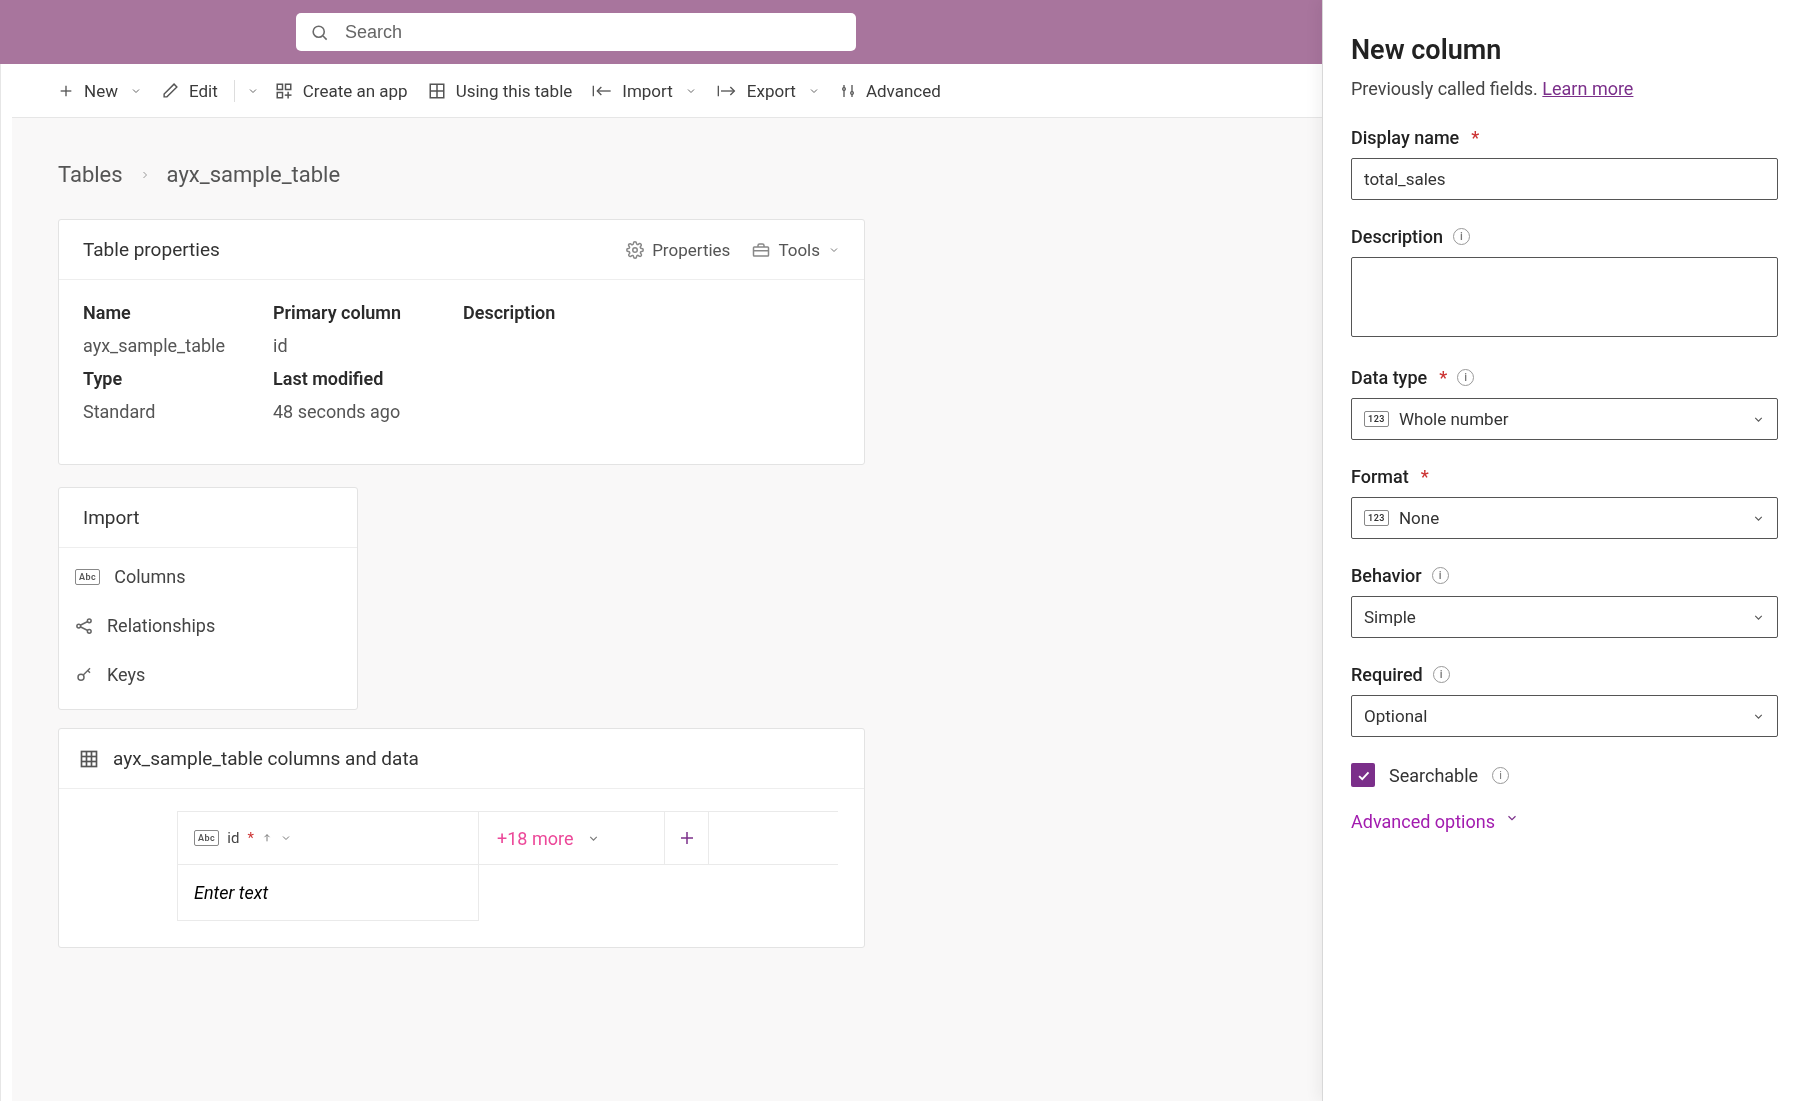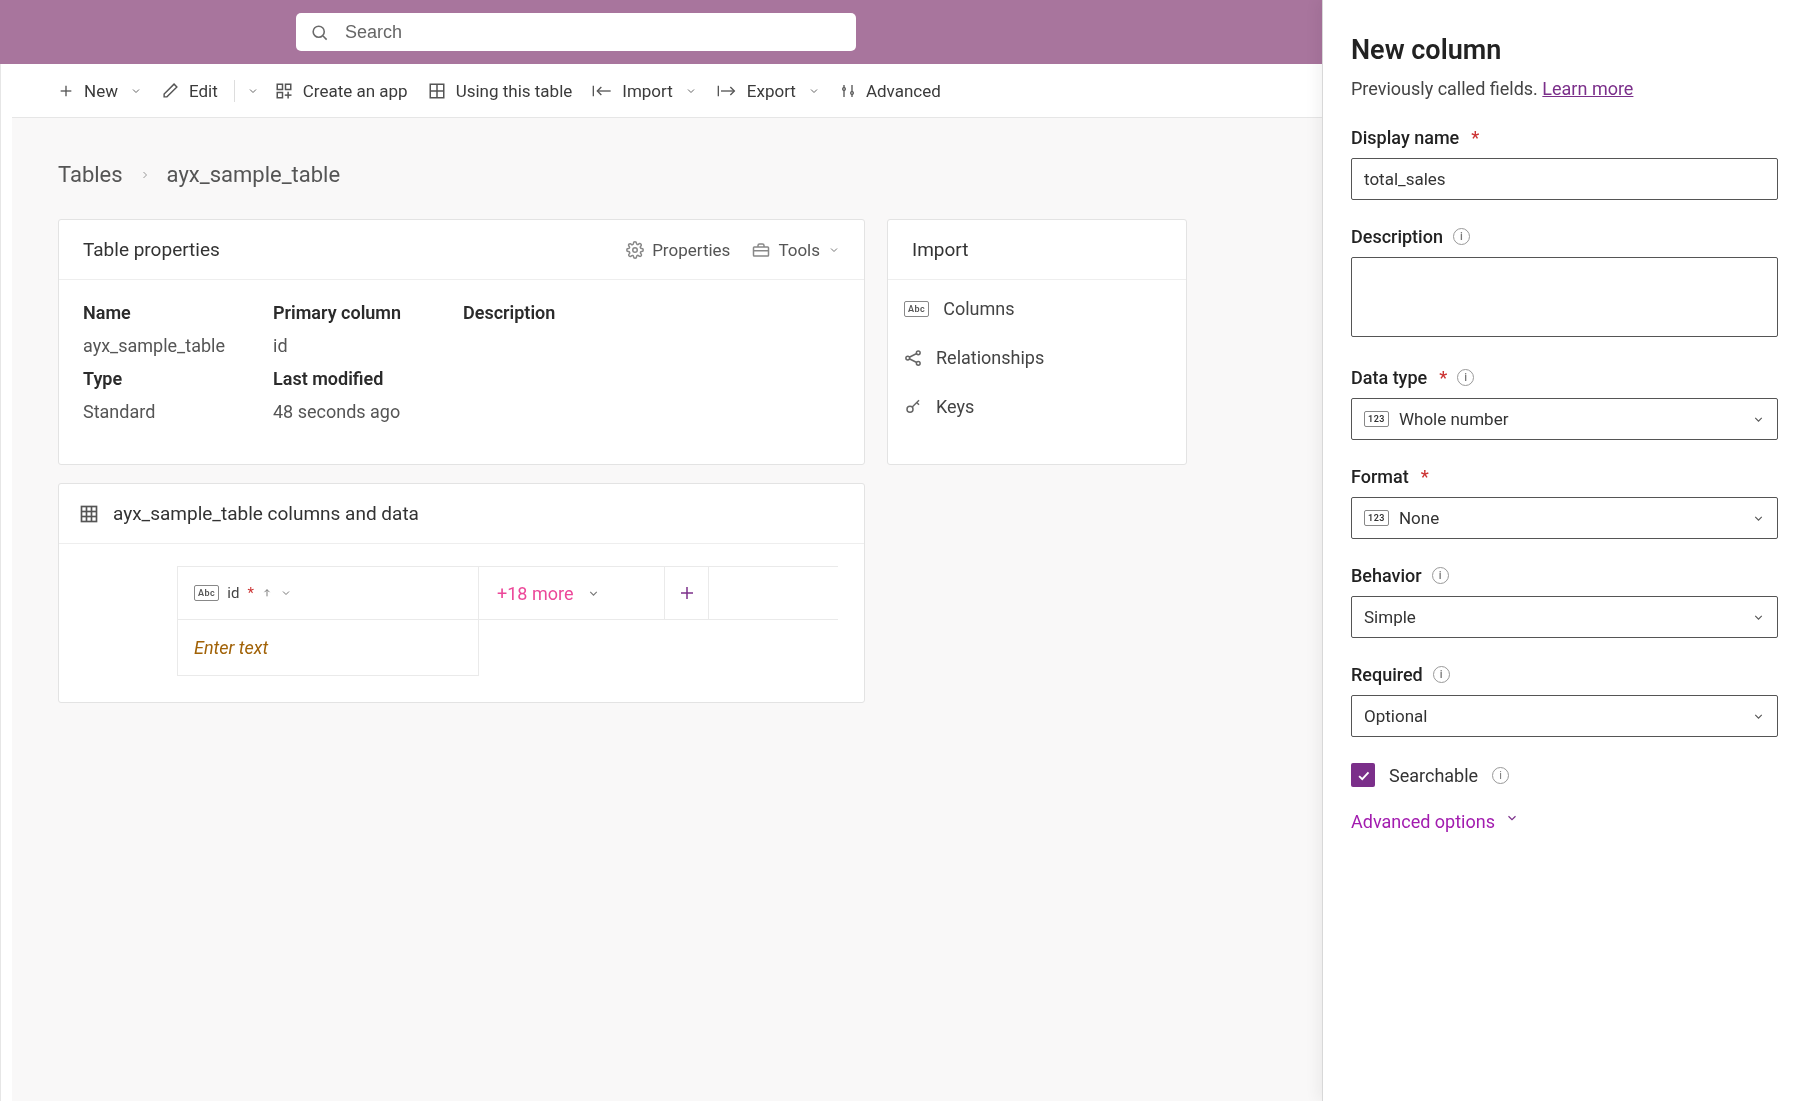--- a/index.html
+++ b/index.html
@@ -50,21 +50,21 @@
 
   .breadcrumb {
     display:flex; align-items:center; gap:16px; padding:44px 0 32px 0;
     font-size:22px; color:#555;
   }
   .breadcrumb .current { color:#555; font-weight:400; }
   .breadcrumb .root { color:#555; cursor:pointer; }
   .bc-chev { color:#999; font-size:18px; }
 
   
-  .cards-row { display:flex; gap:22px; }
+  .cards-row { display:flex; gap:22px;flex-direction:column; }
   .card {
     background:#fff; border:1px solid #e3e3e3; border-radius:3px;
   }
   .props-card { width:807px; }
   .schema-card { width:300px; overflow:hidden; }
 
   .card-head {
     display:flex; align-items:center; justify-content:space-between;
     padding:18px 24px; border-bottom:1px solid #eee; font-size:19px;
   }
@@ -96,21 +96,21 @@
   }
   .more-cell .more-text { color:#ec4899; font-size:18px; }
   .plus-col {
     width:44px; display:flex; align-items:center; justify-content:center; border-right:1px solid #eaeaea;
   }
   .grid-row2 {
     display:flex; margin-left:92px;
   }
   .entry-cell {
     width:302px; height:56px; border-left:1px solid #eaeaea; border-right:1px solid #eaeaea; border-bottom:1px solid #eaeaea;
-    display:flex; align-items:center; padding:0 16px; color:#a16207; font-style:italic; font-size:18px;
+    display:flex; align-items:center; padding:0 16px; color:#000000; font-style:italic; font-size:18px;
   }
 
   
   .panel {
     position:absolute; right:0; top:0; width:492px; height:100%;
     background:#fff; border-left:1px solid #d8d8d8;
     padding:34px 36px 24px 28px;
     box-shadow:-4px 0 14px rgba(0,0,0,0.06);
   }
   .panel h1 { margin:0 0 12px 0; font-size:27px; font-weight:600; color:#222; }

